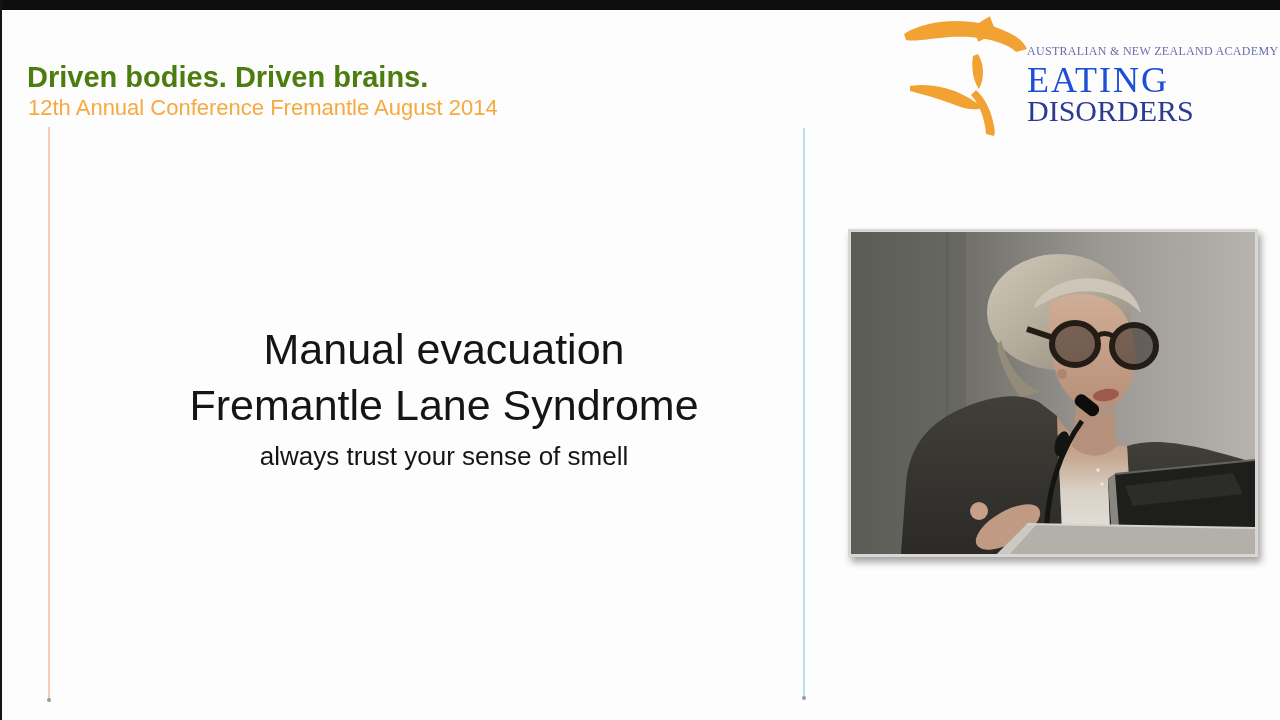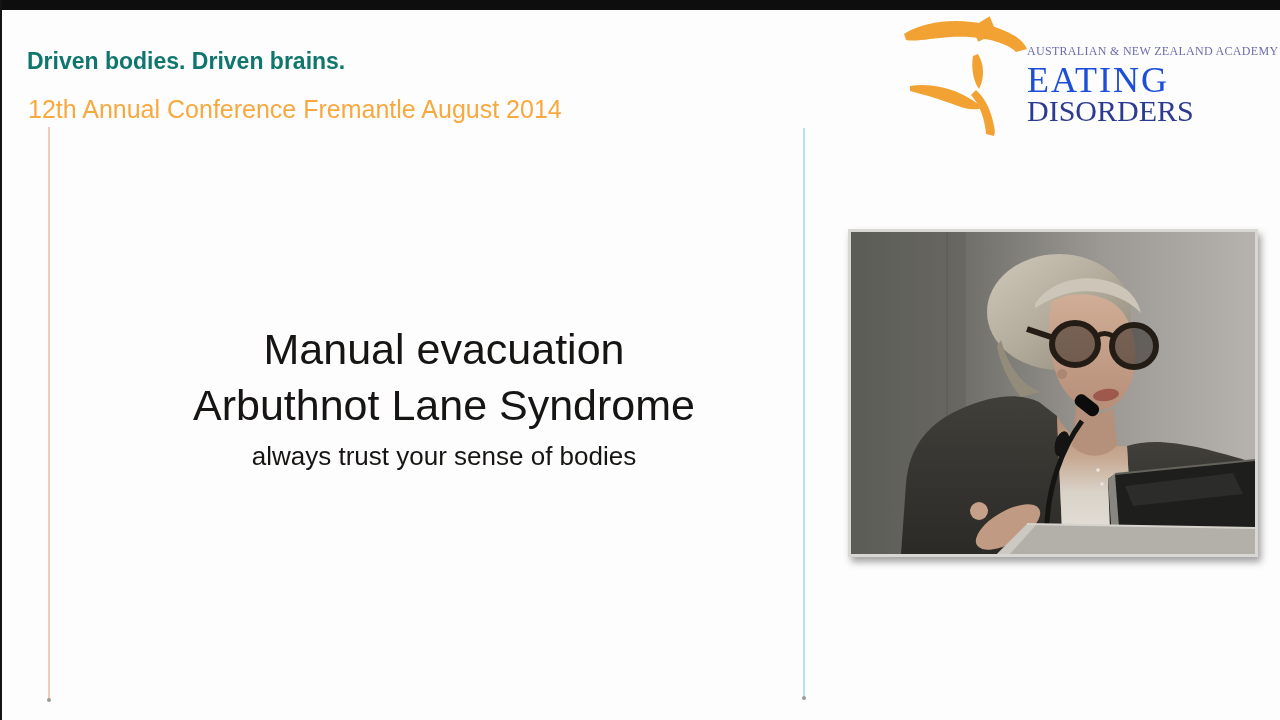--- a/index.html
+++ b/index.html
@@ -3,26 +3,26 @@
 <meta charset="utf-8">
 <style>
   * { margin: 0; padding: 0; box-sizing: border-box; }
   html, body { width: 1280px; height: 720px; overflow: hidden; }
   body { background: #fdfdfd; font-family: "Liberation Sans", sans-serif; position: relative; }
 
   .top-bar { position: absolute; left: 0; top: 0; width: 1280px; height: 10px; background: #0e0e0e; }
   .left-edge { position: absolute; left: 0; top: 0; width: 2px; height: 720px; background: #141414; }
 
   .header-title {
-    position: absolute; left: 27px; top: 48px;
-    font-size: 23px; font-weight: 700; color: #0f766e; letter-spacing: 0px;
+    position: absolute; left: 27px; top: 61px;
+    font-size: 29px; font-weight: 700; color: #4d7c0f; letter-spacing: 0px;
   }
   .header-subtitle {
     position: absolute; left: 28px; top: 95px;
-    font-size: 25px; font-weight: 400; color: #f7a93f;
+    font-size: 22px; font-weight: 400; color: #f7a93f;
   }
 
   .logo-figure { position: absolute; left: 888px; top: 4px; width: 150px; height: 135px; }
   .logo-text { position: absolute; left: 1027px; top: 44px; width: 240px; font-family: "Liberation Serif", serif; }
   .logo-tagline { font-size: 12px; letter-spacing: 0.3px; color: #6a6dab; white-space: nowrap; }
   .logo-name1 { font-size: 36px; letter-spacing: 2px; color: #1d4ed8; line-height: 1.0; margin-top: 3px; }
   .logo-name2 { font-size: 30px; letter-spacing: 0px; color: #2c3a92; line-height: 1.0; margin-top: -2px; }
 
   .guide-left  { position: absolute; left: 48px;  top: 127px; width: 2px; height: 572px; background: #f4cab8; }
   .guide-right { position: absolute; left: 803px; top: 128px; width: 2px; height: 569px; background: #b8e0ee; }
@@ -73,22 +73,22 @@
   <div class="logo-name2">DISORDERS</div>
 </div>
 
 <div class="guide-left"></div>
 <div class="guide-right"></div>
 <div class="guide-dot l"></div>
 <div class="guide-dot r"></div>
 
 <div class="slide-text">
   <div class="slide-heading">Manual evacuation</div>
-  <div class="slide-heading">Arbuthnot Lane Syndrome</div>
-  <div class="slide-subheading">always trust your sense of bodies</div>
+  <div class="slide-heading">Fremantle Lane Syndrome</div>
+  <div class="slide-subheading">always trust your sense of smell</div>
 </div>
 
 <div class="video-frame">
   <svg width="404" height="322" viewBox="0 0 404 322">
     <defs>
       <linearGradient id="bgGrad" x1="0" y1="0" x2="1" y2="0">
         <stop offset="0" stop-color="#5f5f5a"></stop>
         <stop offset="0.3" stop-color="#72716c"></stop>
         <stop offset="0.62" stop-color="#9c9994"></stop>
         <stop offset="1" stop-color="#b6b3ae"></stop>

